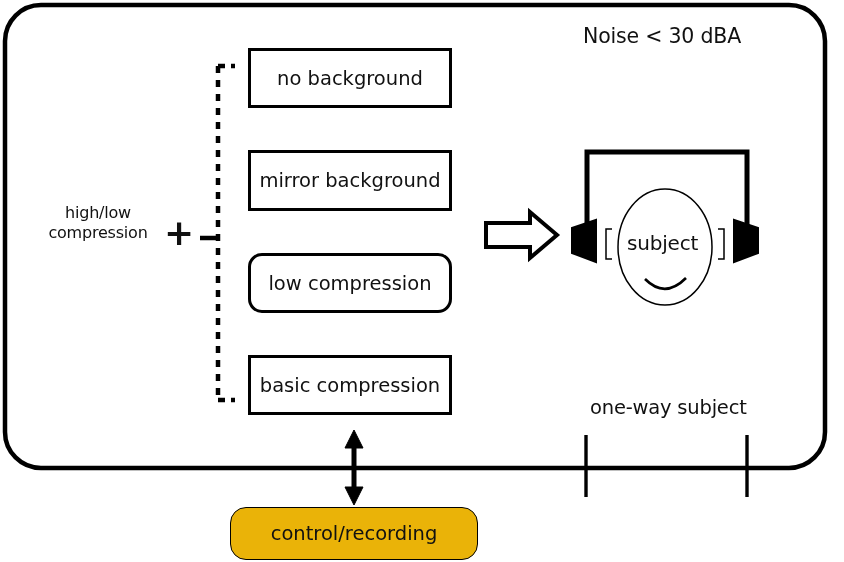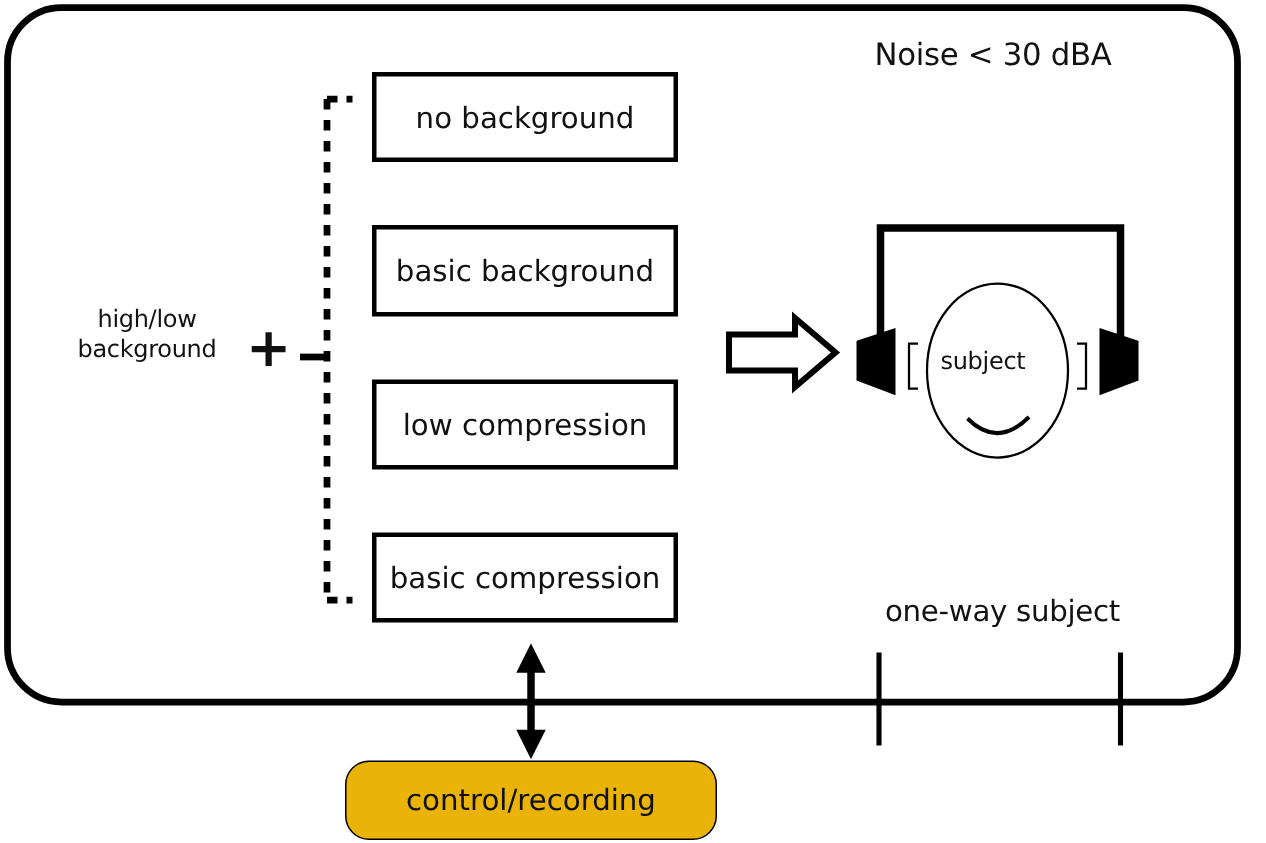--- a/index.html
+++ b/index.html
@@ -58,26 +58,26 @@
     display: flex;
     align-items: center;
     justify-content: center;
     font-size: 19.5px;
     font-family: "DejaVu Sans", "Liberation Sans", sans-serif;
     color: #111111;
     white-space: pre;
   }
   #cond-box-0 { left: 248px; top: 48px;  width: 204px; height: 60px; }
   #cond-box-1 { left: 248px; top: 150px; width: 204px; height: 61px; }
-  #cond-box-2 { left: 248px; top: 253px; width: 204px; height: 60px; }
+  #cond-box-2 { left: 248px; top: 253px; width: 204px; height: 60px; border-radius: 14px; }
   #cond-box-3 { left: 248px; top: 355px; width: 204px; height: 60px; }
   #subject-label {
     left: 627px;
     top: 232px;
-    font-size: 16px;
+    font-size: 20px;
   }
   #mirror-label {
     left: 590px;
     top: 396px;
     font-size: 19.5px;
   }
   #control-box {
     position: absolute;
     left: 230px;
     top: 507px;
@@ -134,26 +134,26 @@
     <g stroke="#000000" fill="#000000">
       <line x1="354" y1="438" x2="354" y2="497" stroke-width="5"></line>
       <path d="M 354 430 L 363 448 L 345 448 Z" stroke-width="1"></path>
       <path d="M 354 505 L 363 487 L 345 487 Z" stroke-width="1"></path>
     </g>
 
   </svg>
 
   <div class="lbl" id="noise-label">Noise &lt; 30 dBA</div>
 
-  <div class="lbl" id="involvement-label"><span>high/low</span><br><span>background</span></div>
+  <div class="lbl" id="involvement-label"><span>high/low</span><br><span>compression</span></div>
 
   <div class="lbl" id="plus-sign">+</div>
 
   <div class="cond-box" id="cond-box-0">no background</div>
-  <div class="cond-box" id="cond-box-1">basic background</div>
+  <div class="cond-box" id="cond-box-1">mirror background</div>
   <div class="cond-box" id="cond-box-2">low compression</div>
   <div class="cond-box" id="cond-box-3">basic compression</div>
 
   <div class="lbl" id="subject-label">subject</div>
 
   <div class="lbl" id="mirror-label">one-way subject</div>
 
   <div id="control-box">control/recording</div>
 
 </div>

